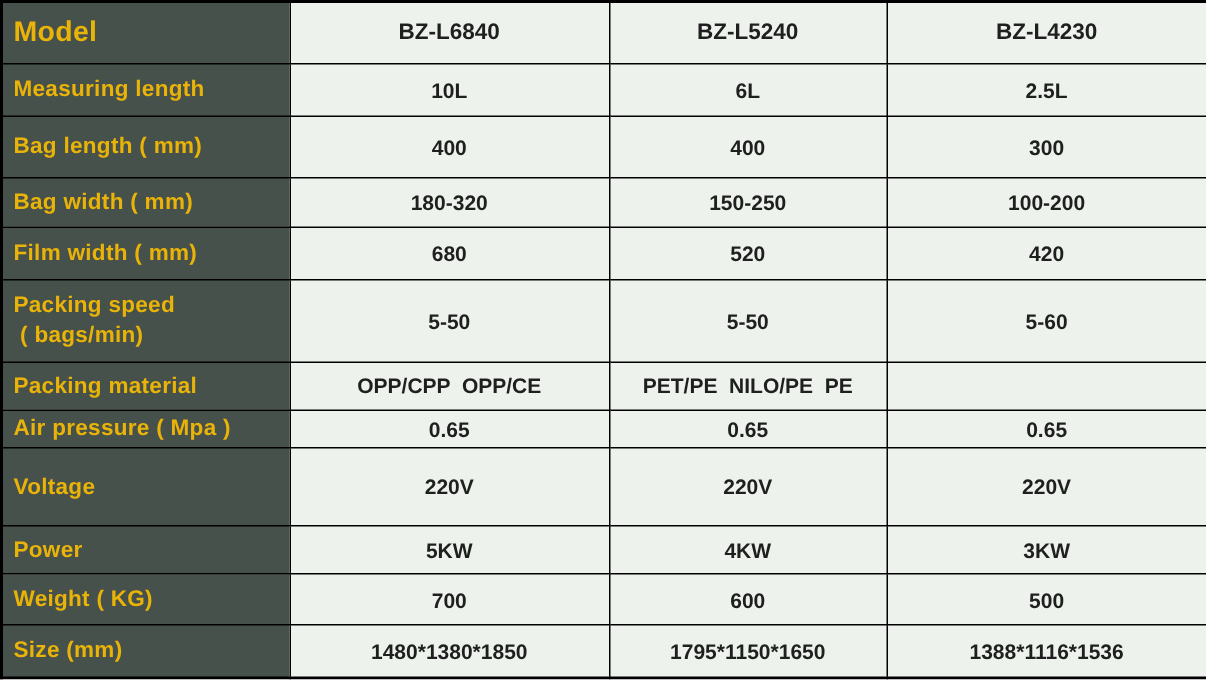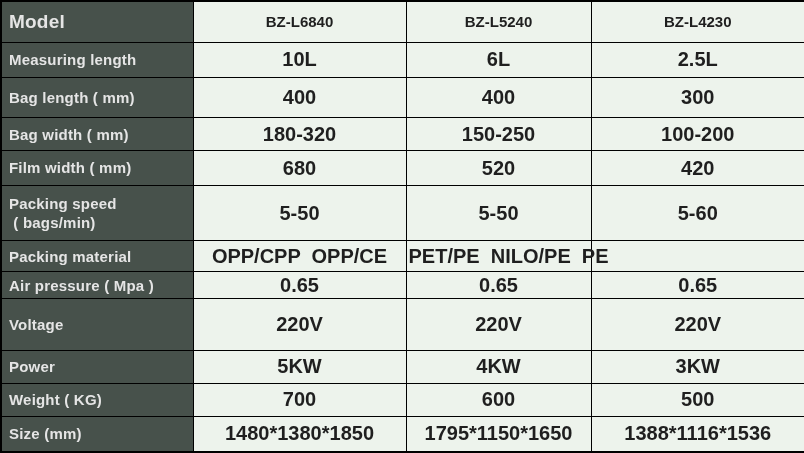--- a/index.html
+++ b/index.html
@@ -11,31 +11,31 @@
     border:2px solid #000000;
   }
   table.spec th, table.spec td{
     border:1px solid #000000;
     box-sizing:border-box;
     vertical-align:middle;
     font-weight:700;
   }
   table.spec th{
     background:#47514b;
-    color:#e5e5e5;
+    color:#eab308;
     text-align:left;
     padding:1px 4px 1px 7px;
     font-size:15px;
     letter-spacing:0.2px;
   }
   table.spec td{
     background:#edf3ec;
     color:#1f1f1f;
     text-align:center;
-    font-size:20px;
+    font-size:14px;
     white-space:pre;
     padding:0 2px;
   }
   tr.row-model th{font-size:19px;}
   tr.row-model td{font-size:15px;}
   .lbl-line{display:block;line-height:1.3;white-space:pre;}
   .lbl-line2:empty{display:none;}
   
   table.spec tr:nth-child(1){height:37px;}
   table.spec tr:nth-child(2){height:32px;}

